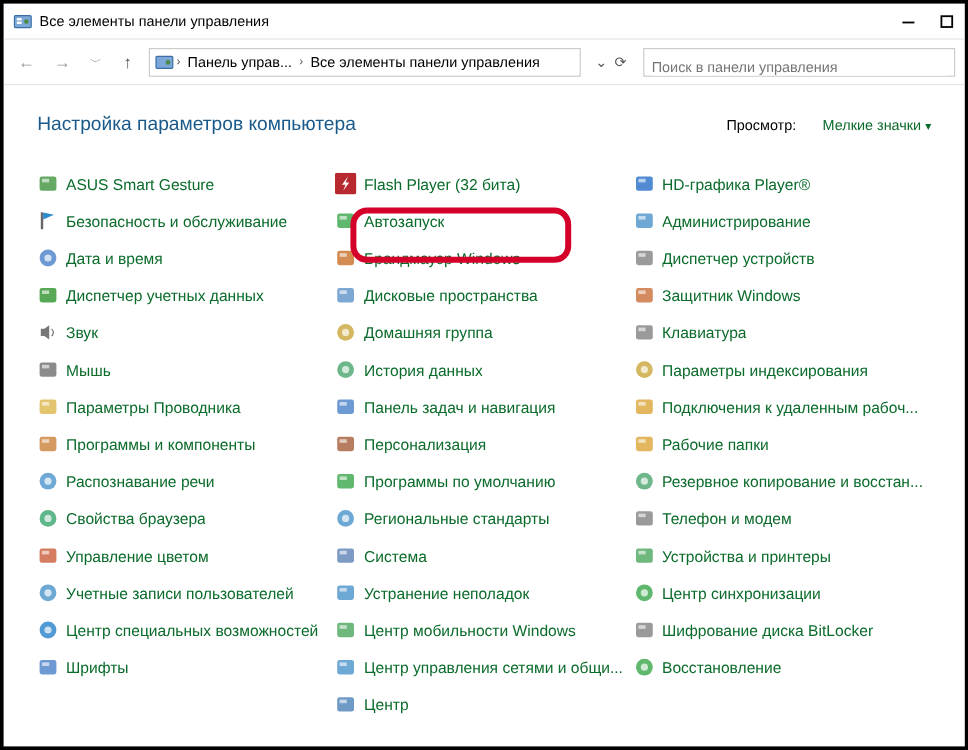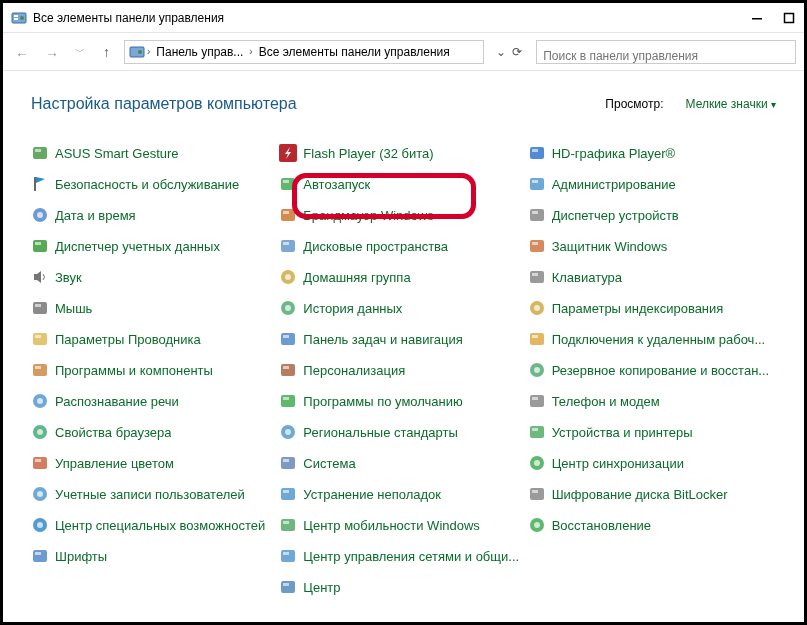--- a/index.html
+++ b/index.html
@@ -429,20 +429,29 @@
           <svg width="18" height="18" viewBox="0 0 18 18">
             <rect x="2" y="3" width="14" height="12" rx="2" fill="#ddaa44" opacity="0.85"></rect>
             <rect x="4" y="5" width="6" height="3" fill="#fff" opacity="0.6"></rect>
           </svg>
         </span>
         <span class="item-label">Подключения к удаленным рабоч...</span>
       </div>
       <div class="item">
         <span class="item-icon">
           <svg width="18" height="18" viewBox="0 0 18 18">
+            <rect x="2" y="3" width="14" height="12" rx="2" fill="#ddaa44" opacity="0.85"></rect>
+            <rect x="4" y="5" width="6" height="3" fill="#fff" opacity="0.6"></rect>
+          </svg>
+        </span>
+        <span class="item-label">Рабочие папки</span>
+      </div>
+      <div class="item">
+        <span class="item-icon">
+          <svg width="18" height="18" viewBox="0 0 18 18">
             <circle cx="9" cy="9" r="7" fill="#55aa77" opacity="0.85"></circle>
             <circle cx="9" cy="9" r="3" fill="#fff" opacity="0.7"></circle>
           </svg>
         </span>
         <span class="item-label">Резервное копирование и восстан...</span>
       </div>
       <div class="item">
         <span class="item-icon">
           <svg width="18" height="18" viewBox="0 0 18 18">
             <rect x="2" y="3" width="14" height="12" rx="2" fill="#888" opacity="0.85"></rect>

